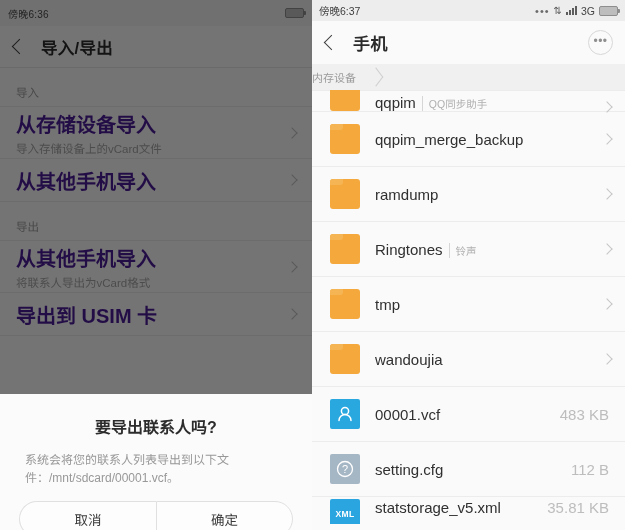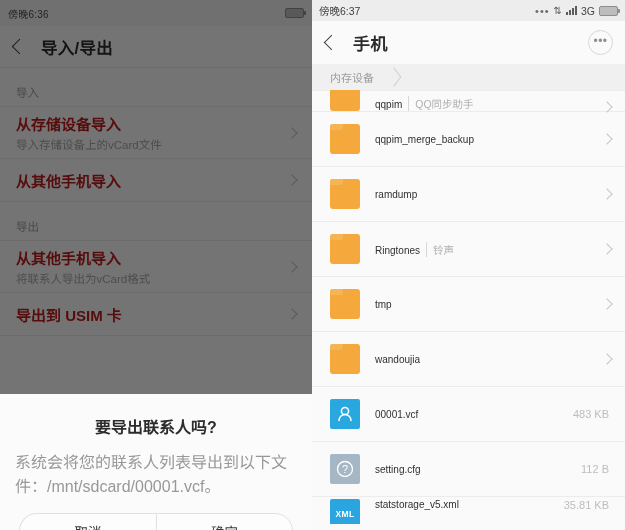--- a/index.html
+++ b/index.html
@@ -102,22 +102,22 @@
     display: flex;
     align-items: center;
     justify-content: space-between;
     border-top: 1px solid #e6e6e6;
     background: #f7f7f7;
     box-sizing: border-box;
   }
   .l-row.tall { min-height: 52px; }
   .l-row-texts { display: flex; flex-direction: column; gap: 2px; }
   .l-row-title {
-    font-size: 15px;
-    color: #b91c1c;
+    font-size: 20px;
+    color: #4c1d95;
     font-weight: 600;
   }
   .l-row-sub {
     font-size: 11.5px;
     color: #a2a2a2;
   }
   .chev-right {
     width: 7px; height: 7px;
     border-top: 1.4px solid #bdbdbd;
     border-right: 1.4px solid #bdbdbd;
@@ -139,24 +139,24 @@
     height: 136px;
   }
   .dlg-title {
     text-align: center;
     font-size: 16px;
     font-weight: bold;
     color: #2c2c2c;
     margin-bottom: 13px;
   }
   .dlg-msg {
-    font-size: 16px;
+    font-size: 12px;
     color: #989898;
     line-height: 1.5;
-    padding: 0 15px;
+    padding: 0 25px;
     margin-bottom: 14px;
   }
   .dlg-buttons {
     display: flex;
     padding: 0 19px;
     box-sizing: border-box;
   }
   .dlg-btn {
     flex: 1 1 50%;
     height: 36px;
@@ -259,21 +259,21 @@
     line-height: 1;
     background: #fafafa;
     padding-bottom: 4px;
     box-sizing: border-box;
   }
   .breadcrumb {
     height: 26px;
     background: #f0f0f0;
     display: flex;
     align-items: center;
-    padding-left: 18px;
+    padding-left: 0;
     box-sizing: border-box;
     position: relative;
   }
   .crumb-text {
     font-size: 11px;
     color: #9b9b9b;
   }
   .crumb-arrow {
     width: 11px; height: 11px;
     border-top: 1px solid #cfcfcf;
@@ -346,33 +346,33 @@
   }
   .f-icon svg { display: block; }
   .f-name-wrap {
     flex: 1 1 auto;
     display: flex;
     align-items: baseline;
     gap: 6px;
     min-width: 0;
   }
   .f-name {
-    font-size: 10px;
+    font-size: 15px;
     color: #303030;
     white-space: nowrap;
   }
   .f-alias {
     font-size: 10.5px;
     color: #b0b0b0;
     border-left: 1px solid #d6d6d6;
     padding-left: 6px;
     white-space: nowrap;
   }
   .f-size {
-    font-size: 11px;
+    font-size: 15px;
     color: #bdbdbd;
     flex: none;
     margin-right: 2px;
   }
   .f-chev {
     width: 7px; height: 7px;
     border-top: 1.3px solid #c6c6c6;
     border-right: 1.3px solid #c6c6c6;
     transform: rotate(45deg);
     flex: none;

